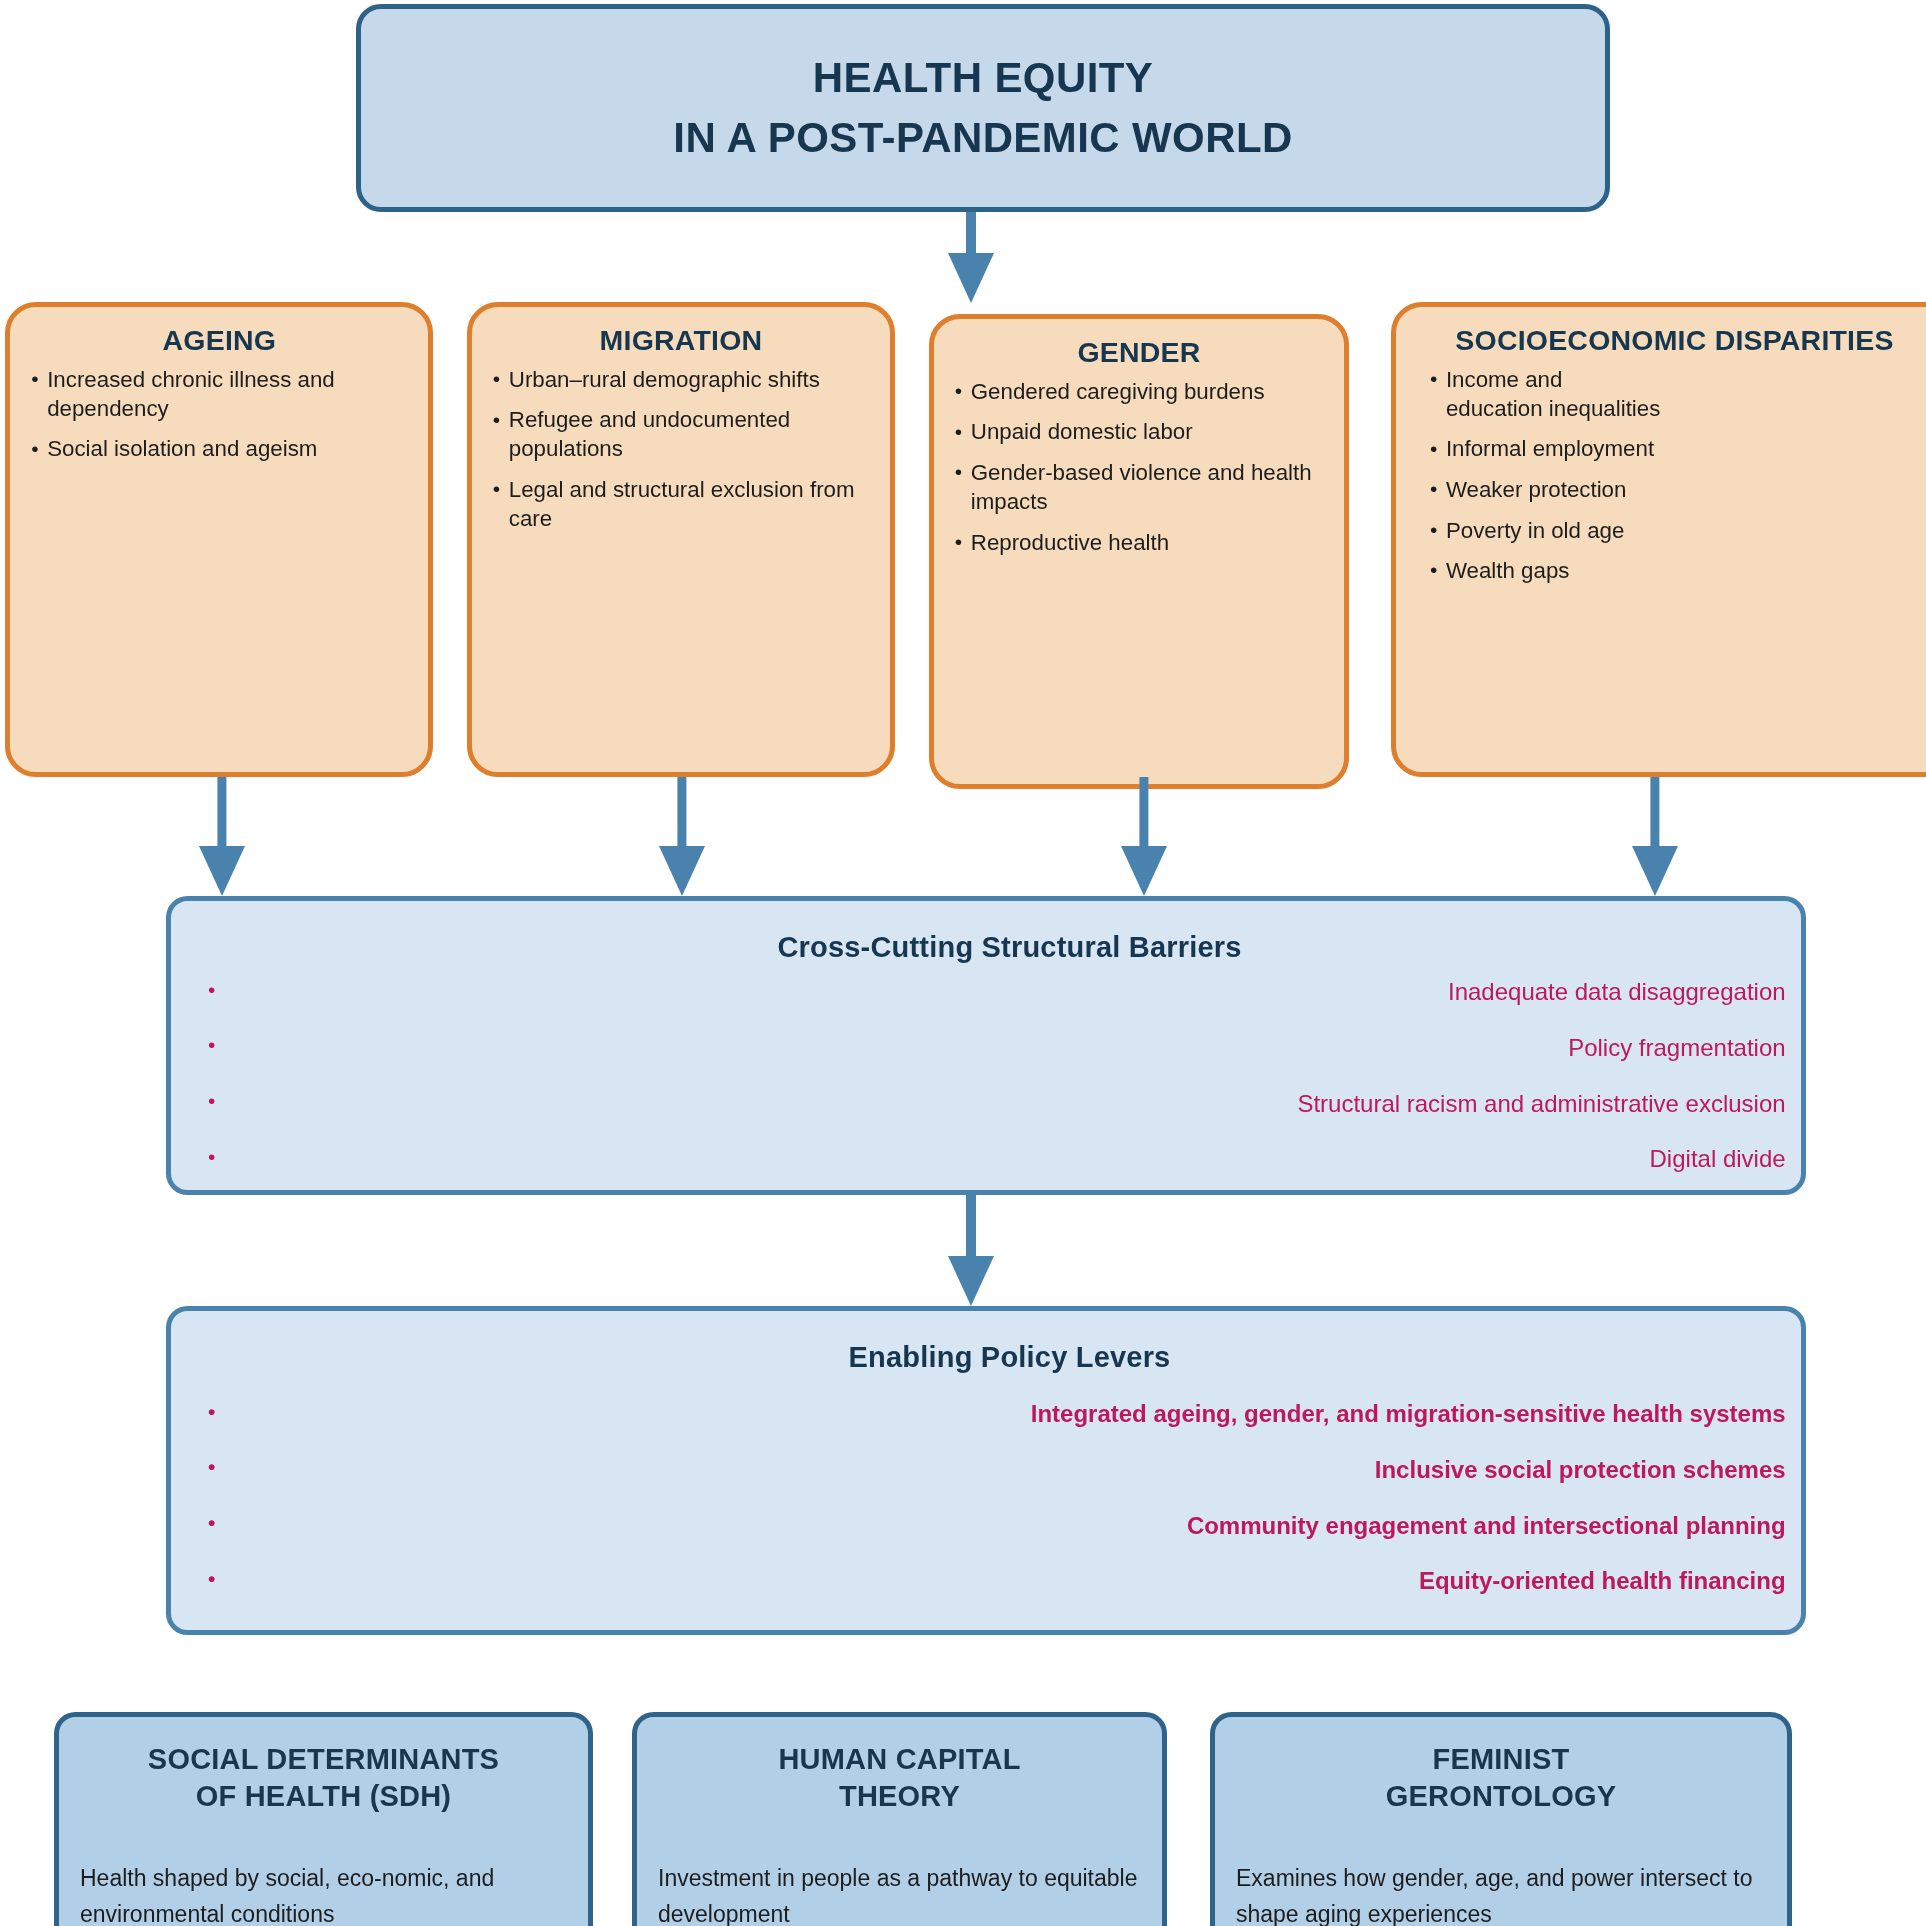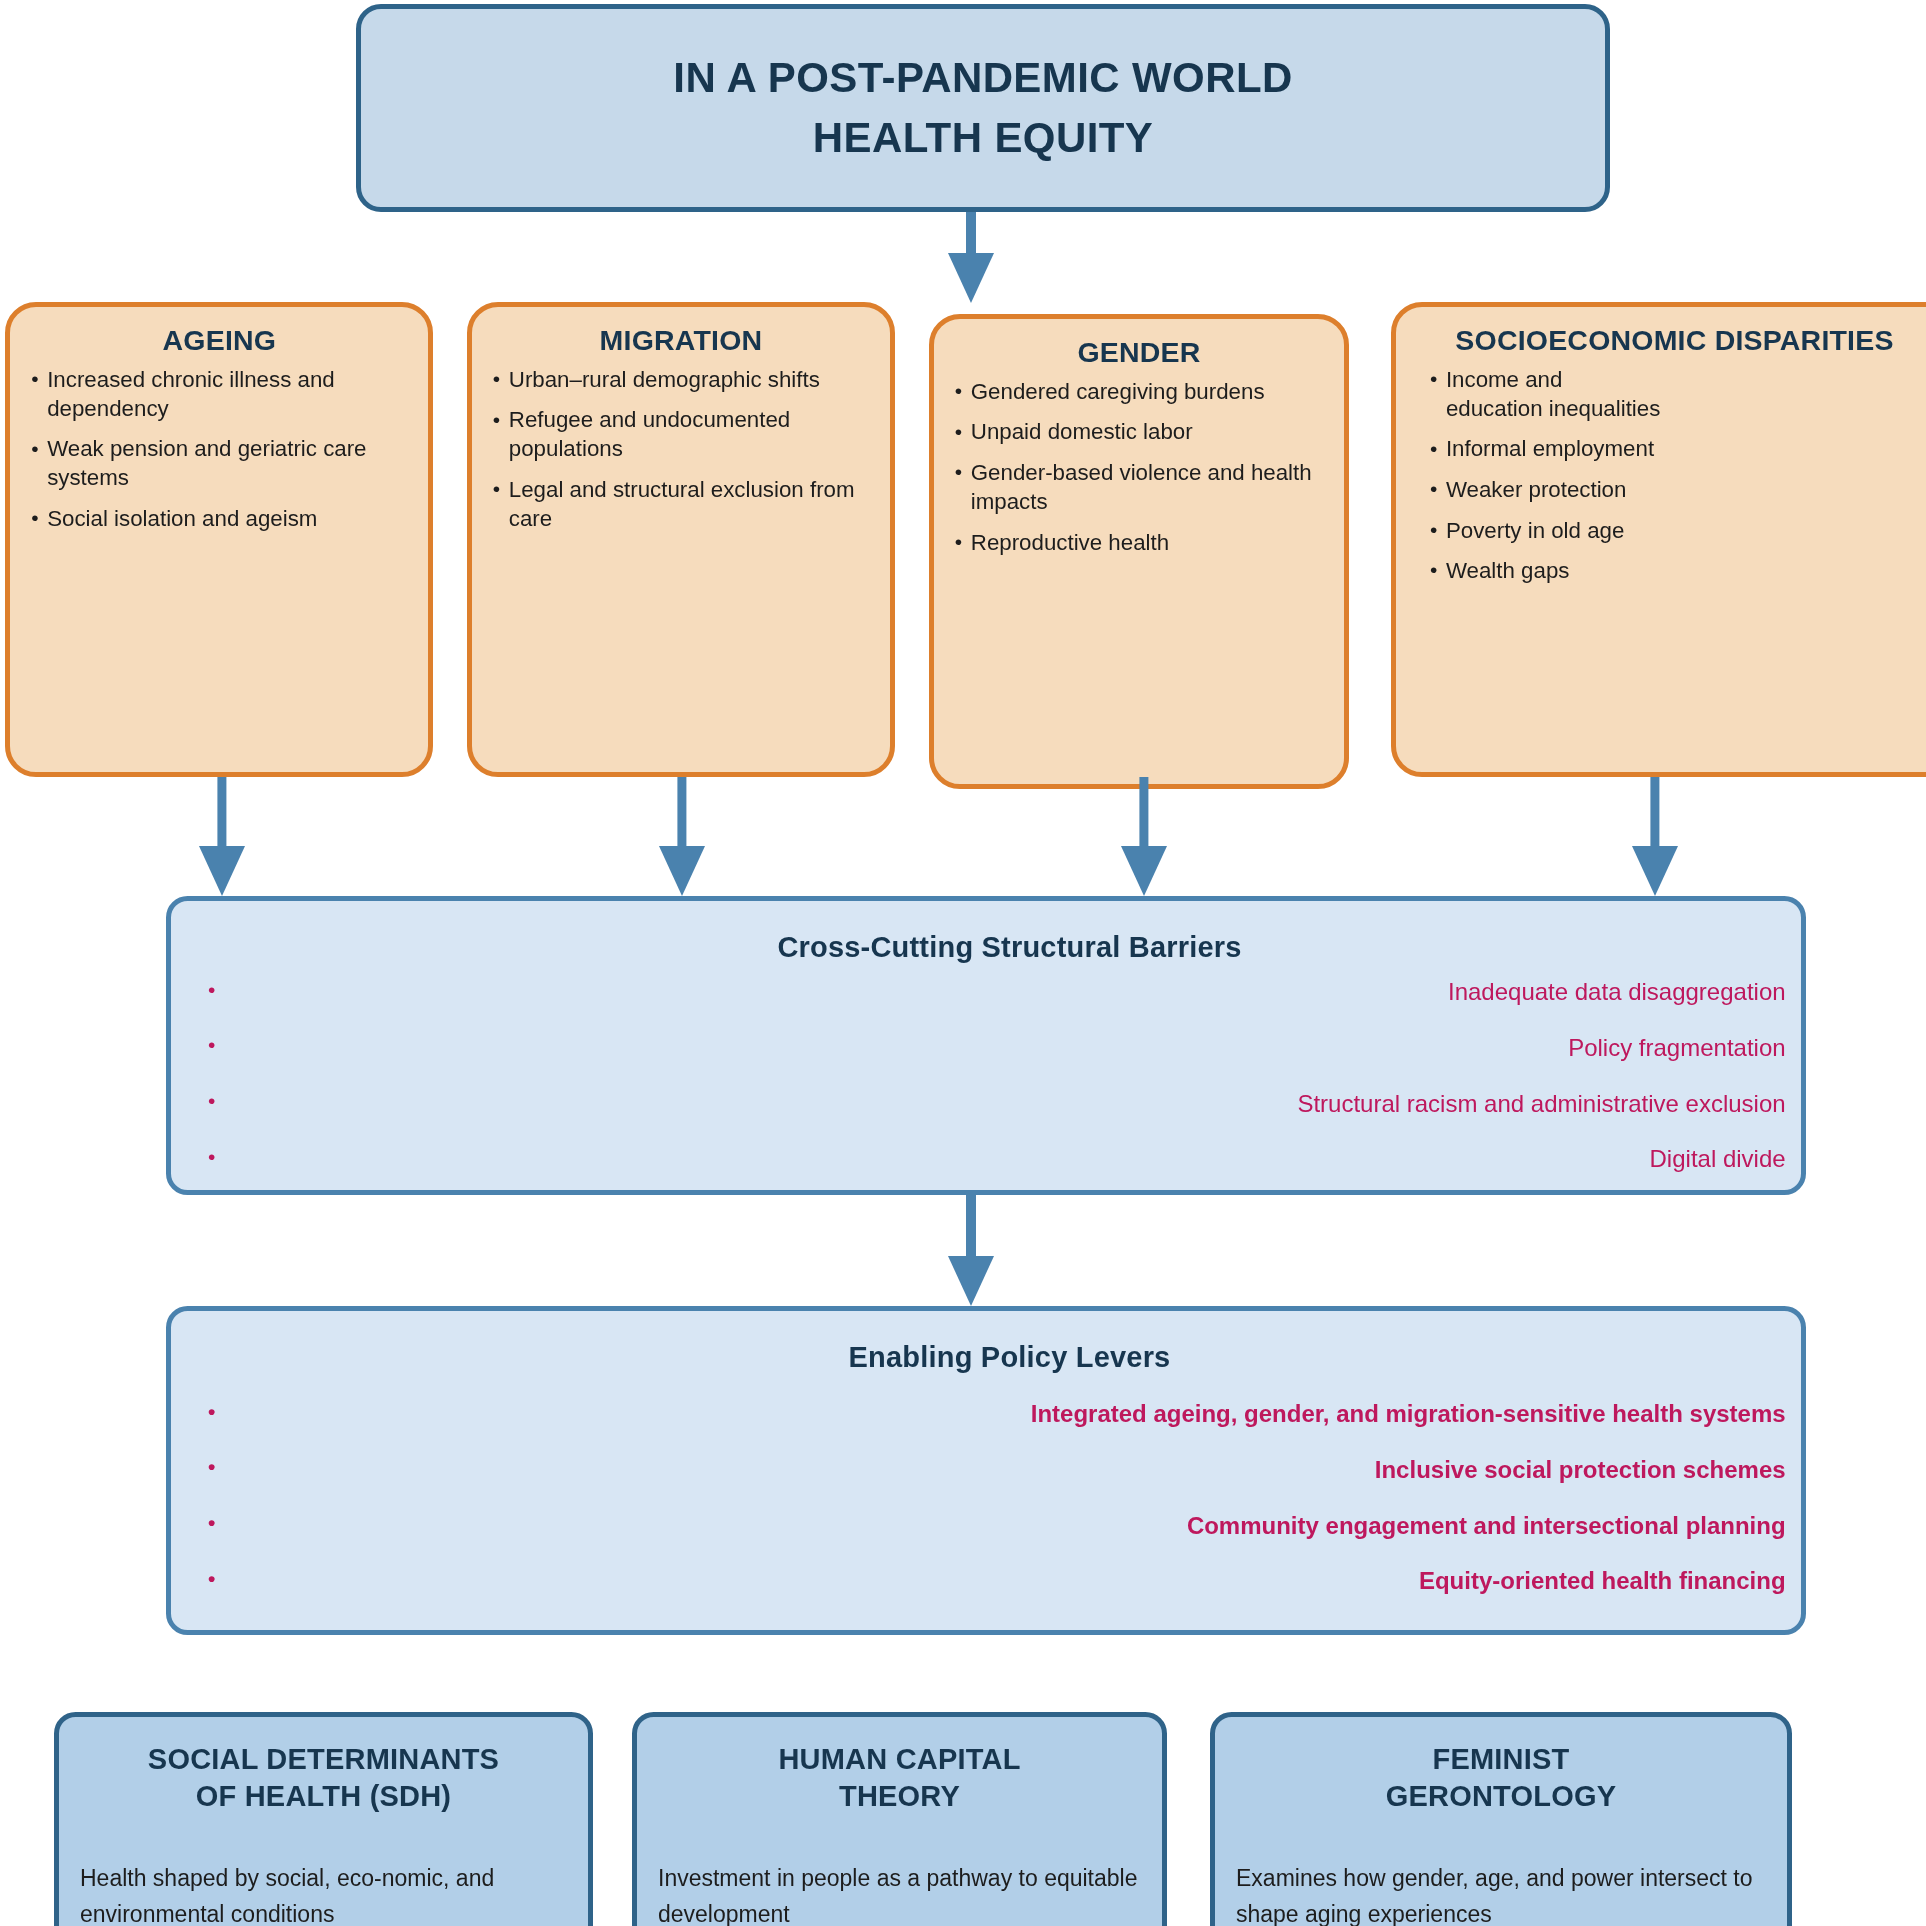--- a/index.html
+++ b/index.html
@@ -174,35 +174,34 @@
     border-top: 50px solid #4a82ae;
   }
 </style>
 </head>
 <body>
 
 <div class="canvas">
 
   <div class="box box--title" style="left:356px; top:3.9px; width:1254px; height:208px;">
     <div class="title-text">
+      <span class="ln">HEALTH EQUITY</span>
       <span class="ln">IN A POST-PANDEMIC WORLD</span>
-      <span class="ln">HEALTH EQUITY</span>
     </div>
   </div>
 
   <div class="arrow" style="left:944px; top:212px; width:54px; height:91px;">
     <div class="stem" style="width:10px; height:42px;"></div>
     <div class="head"></div>
   </div>
 
   <div class="box box--pillar" style="left:5.4px; top:302px; width:428px; height:475px;">
     <div class="pillar-title">AGEING</div>
     <ul class="pillar-list">
       <li>Increased chronic illness and dependency</li>
-      <li>Weak pension and geriatric care systems</li>
       <li>Social isolation and ageism</li>
     </ul>
   </div>
 
   <div class="box box--pillar" style="left:467px; top:302px; width:428px; height:475px;">
     <div class="pillar-title">MIGRATION</div>
     <ul class="pillar-list">
       <li>Urban–rural demographic shifts</li>
       <li>Refugee and undocumented populations</li>
       <li>Legal and structural exclusion from care</li>

